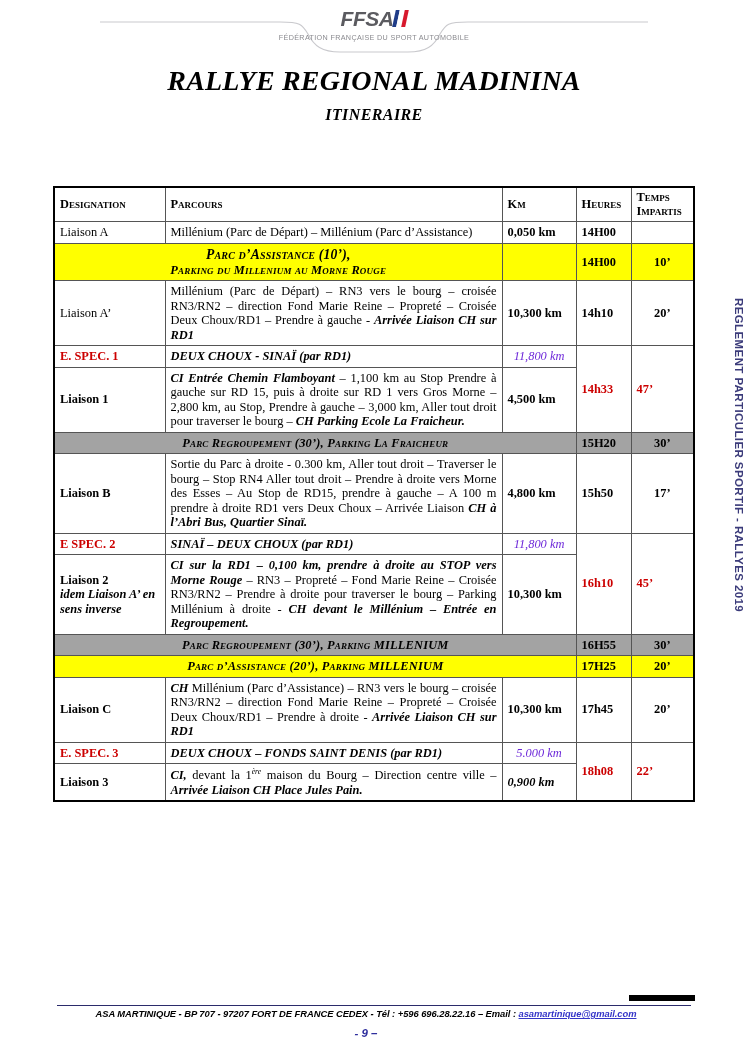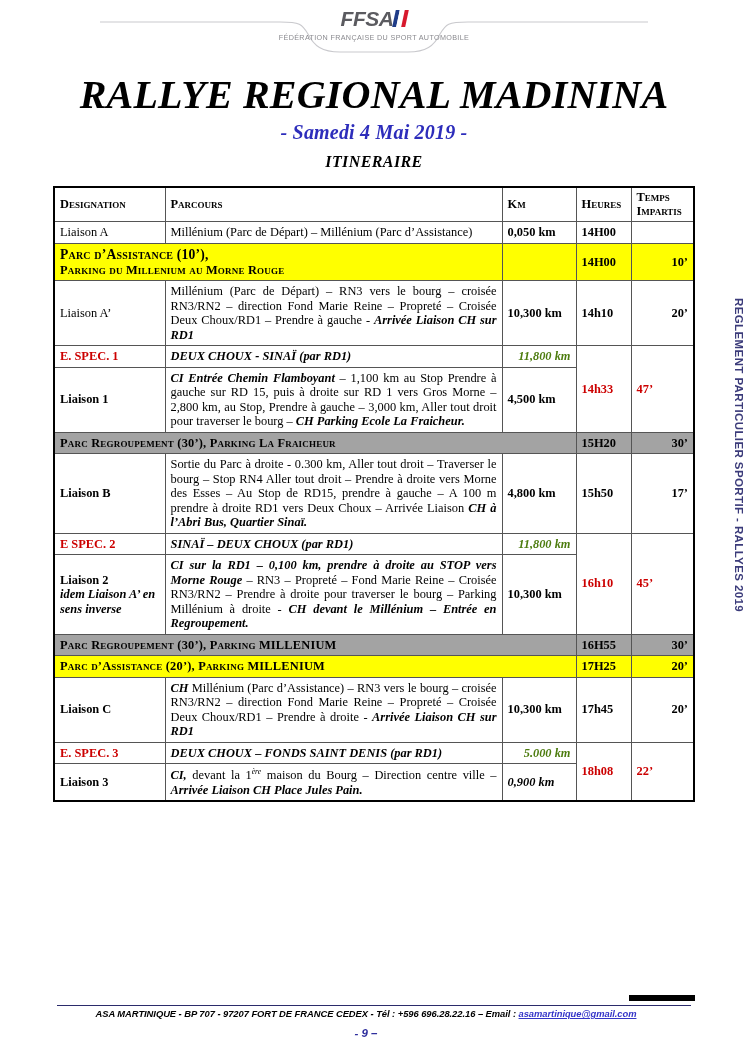--- a/index.html
+++ b/index.html
@@ -57,27 +57,26 @@
     font-family: "Liberation Sans", sans-serif;
     font-size: 7.2px;
     color: #8a8a8f;
     letter-spacing: 0.35px;
     margin-top: 3px;
   }
 
   
   .title-block { position: absolute; left: 0; top: 66px; width: 748px; text-align: center; }
   .main-title {
-    font-size: 40px;
+    font-size: 28px;
     font-weight: bold;
     font-style: italic;
     letter-spacing: 0.2px;
     line-height: 1.1;
     color: #000;
-    margin-top: 7px;
   }
   .sub-title {
     font-size: 20px;
     font-weight: bold;
     font-style: italic;
     color: #2d2dbb;
     margin-top: 4px;
     letter-spacing: 0.2px;
   }
   .section-title {
@@ -143,33 +142,34 @@
 
   
   .desig      { font-size: 12.6px; }
   .desig-b    { font-weight: bold; }
   .desig-red  { color: #cc0000; font-weight: bold; font-size: 12.6px; }
   .desig-sub  { font-style: italic; font-weight: bold; display:block; }
   .parc       { text-align: justify; }
   .parc-it    { font-style: italic; font-weight: bold; }
   .parc-specname { font-style: italic; font-weight: bold; font-size: 13.2px; text-align: justify; }
   .km         { font-weight: bold; text-align: left; white-space: nowrap; font-size: 12.8px; }
-  .km-red     { font-weight: bold; font-style: italic; color: #4d7c0f; text-align: right; white-space: nowrap; font-size: 12.8px; }
+  .km-red     { font-weight: normal; font-style: italic; color: #6d28d9; text-align: center; white-space: nowrap; font-size: 12.8px; }
   .hour       { font-weight: bold; text-align: left; font-size: 12.4px; }
   .hour-red   { font-weight: bold; color: #cc0000; text-align: left; font-size: 12.4px; }
-  .temps      { font-weight: bold; text-align: right; font-size: 12.4px; }
+  .temps      { font-weight: bold; text-align: center; font-size: 12.4px; }
   .temps-red  { font-weight: bold; color: #cc0000; text-align: left; font-size: 12.4px; }
   .sc         { font-variant: small-caps; }
 
   
   tr.banner-yellow td { background: #ffff00; }
   tr.banner-blue  td { background: #a3a3a3; }
   td.banner-cell {
-    text-align: left;
-    font-weight: bold;
+    text-align: center;
+    font-weight: bold;
+    font-style: italic;
     font-variant: small-caps;
     font-size: 16px;
     letter-spacing: 0.2px;
     line-height: 1.25;
     padding-top: 5px; padding-bottom: 5px;
   }
   td.banner-cell .small { font-size: 13.6px; }
 
   
   .footer {
@@ -219,21 +219,20 @@
   <div class="ffsa-wrap">
     <div>
       <span class="ffsa-text">FFSA</span><span class="ffsa-flag"><i class="b"></i><i class="w"></i><i class="r"></i></span>
     </div>
     <div class="ffsa-sub">FÉDÉRATION FRANÇAISE DU SPORT AUTOMOBILE</div>
   </div>
 </div>
 
 <div class="title-block">
   <div class="main-title">RALLYE REGIONAL MADININA</div>
-  <div class="sub-title">- Samedi 4 Mai 2019 -</div>
   <div class="section-title">ITINERAIRE</div>
 </div>
 
 <div class="side-text">
   <span class="side-text-inner">REGLEMENT PARTICULIER SPORTIF - RALLYES 2019</span>
 </div>
 
 <div class="tbl-wrap">
 <table class="itin">
   <colgroup>

